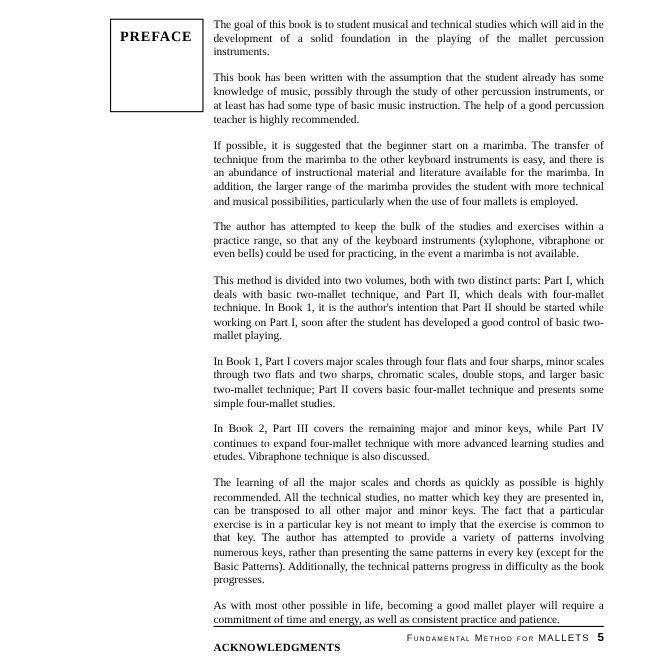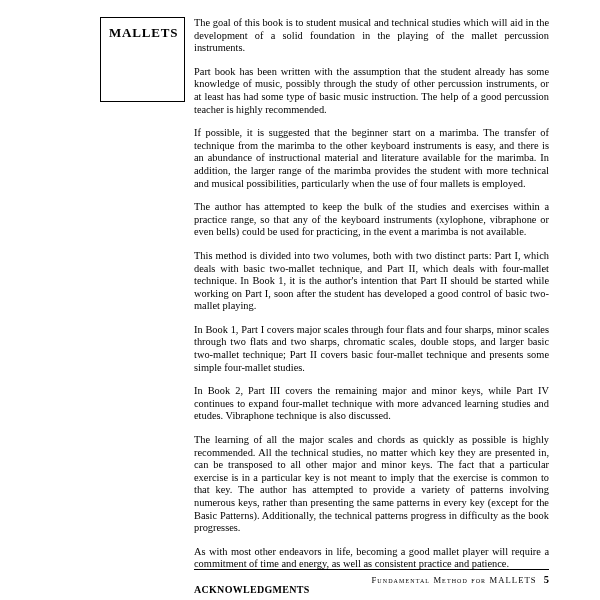--- a/index.html
+++ b/index.html
@@ -68,53 +68,53 @@
   .footer-rule {
     width: 100%;
     height: 1px;
     background: #000000;
     margin-bottom: 4px;
   }
   .footer-line {
     display: flex;
     justify-content: flex-end;
     align-items: baseline;
-    font-family: Liberation Serif, serif;
+    font-family: Liberation Sans, sans-serif;
     font-size: 8.6px;
     letter-spacing: 1.1px;
   }
   .footer-text {
     font-variant: small-caps;
   }
   .footer-page {
     font-weight: bold;
     font-size: 10.5px;
     margin-left: 7px;
     letter-spacing: 0;
   }
 </style>
 </head>
 <body>
 
 <div class="page">
 
   <div class="preface-box">
-    <div class="preface-label">MALLETS</div>
+    <div class="preface-label">PREFACE</div>
   </div>
 
   <div class="content">
     <p>The goal of this book is to student musical and technical studies which will aid in the development of a solid foundation in the playing of the mallet percussion instruments.</p>
-    <p>Part book has been written with the assumption that the student already has some knowledge of music, possibly through the study of other percussion instruments, or at least has had some type of basic music instruction. The help of a good percussion teacher is highly recommended.</p>
+    <p>This book has been written with the assumption that the student already has some knowledge of music, possibly through the study of other percussion instruments, or at least has had some type of basic music instruction. The help of a good percussion teacher is highly recommended.</p>
     <p>If possible, it is suggested that the beginner start on a marimba. The transfer of technique from the marimba to the other keyboard instruments is easy, and there is an abundance of instructional material and literature available for the marimba. In addition, the larger range of the marimba provides the student with more technical and musical possibilities, particularly when the use of four mallets is employed.</p>
     <p>The author has attempted to keep the bulk of the studies and exercises within a practice range, so that any of the keyboard instruments (xylophone, vibraphone or even bells) could be used for practicing, in the event a marimba is not available.</p>
     <p>This method is divided into two volumes, both with two distinct parts: Part I, which deals with basic two-mallet technique, and Part II, which deals with four-mallet technique. In Book 1, it is the author's intention that Part II should be started while working on Part I, soon after the student has developed a good control of basic two-mallet playing.</p>
     <p>In Book 1, Part I covers major scales through four flats and four sharps, minor scales through two flats and two sharps, chromatic scales, double stops, and larger basic two-mallet technique; Part II covers basic four-mallet technique and presents some simple four-mallet studies.</p>
     <p>In Book 2, Part III covers the remaining major and minor keys, while Part IV continues to expand four-mallet technique with more advanced learning studies and etudes. Vibraphone technique is also discussed.</p>
     <p>The learning of all the major scales and chords as quickly as possible is highly recommended. All the technical studies, no matter which key they are presented in, can be transposed to all other major and minor keys. The fact that a particular exercise is in a particular key is not meant to imply that the exercise is common to that key. The author has attempted to provide a variety of patterns involving numerous keys, rather than presenting the same patterns in every key (except for the Basic Patterns). Additionally, the technical patterns progress in difficulty as the book progresses.</p>
-    <p>As with most other endeavors in life, becoming a good mallet player will require a commitment of time and energy, as well as consistent practice and patience.</p>
+    <p>As with most other possible in life, becoming a good mallet player will require a commitment of time and energy, as well as consistent practice and patience.</p>
 
     <div class="ack-heading">ACKNOWLEDGMENTS</div>
 
   </div>
 
   <div class="footer">
     <div class="footer-rule"></div>
     <div class="footer-line">
       <span class="footer-text">Fundamental Method for MALLETS</span>
       <span class="footer-page">5</span>

